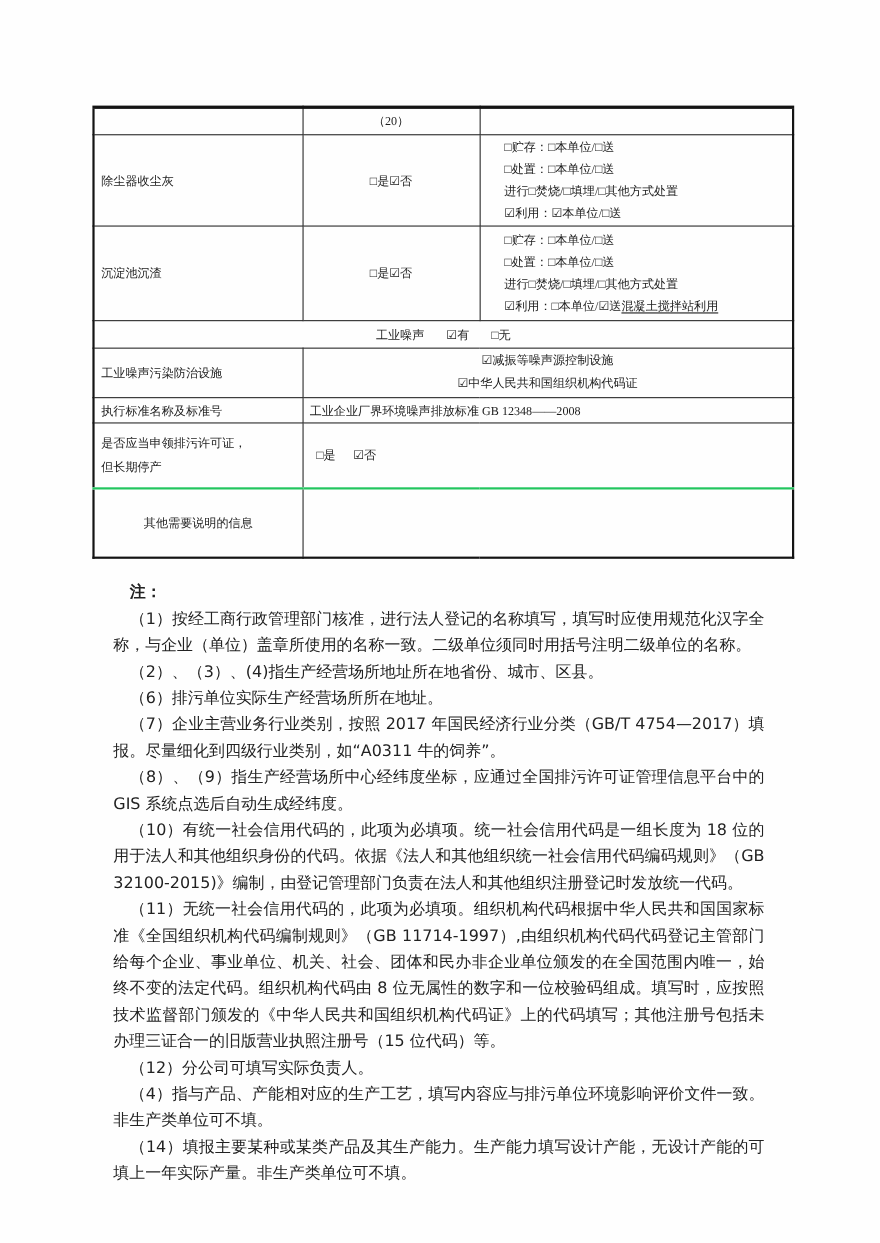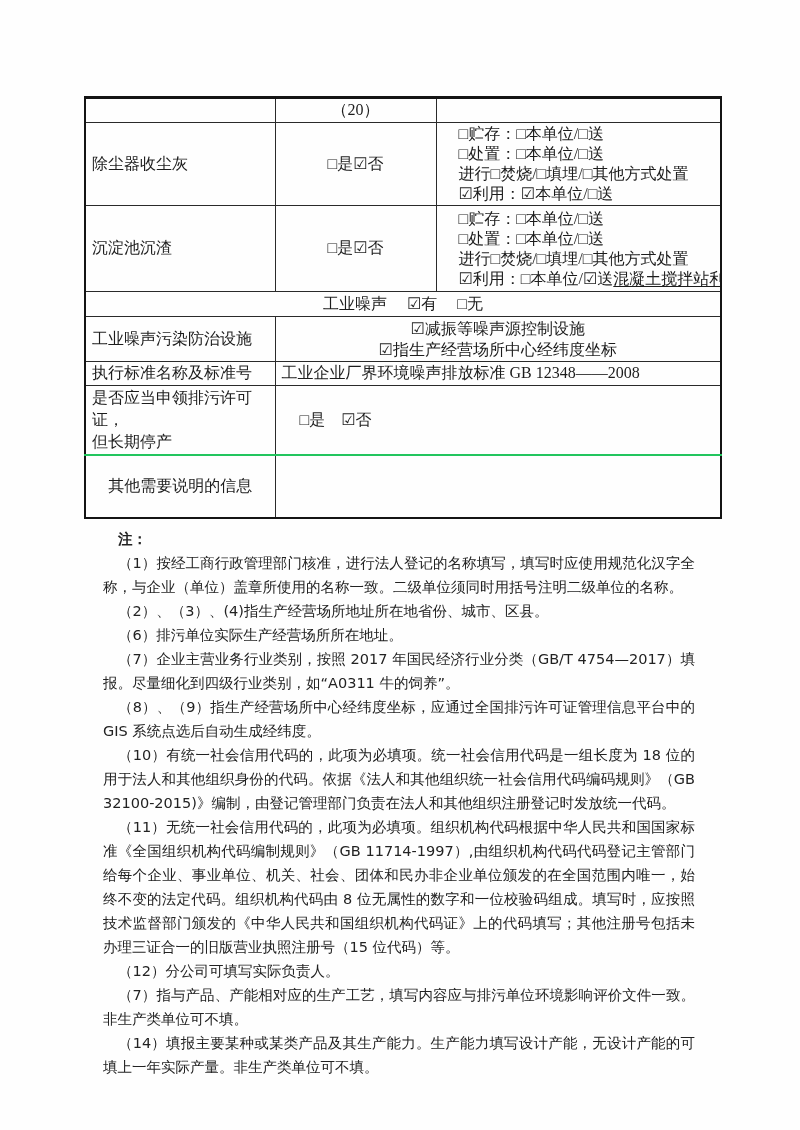--- a/index.html
+++ b/index.html
@@ -9,21 +9,21 @@
     background: #ffffff;
     font-family: "Liberation Serif", "DejaVu Serif", serif;
     color: #1c1c1c;
   }
   .sheet { position: relative; width: 800px; height: 1130px; background: #fefefe; overflow: hidden; }
 
   
   table.form {
     position: absolute; left: 84px; top: 96px; width: 636px;
     border-collapse: collapse; table-layout: fixed;
-    font-size: 16px; color: #1c1c1c;
+    font-size: 11px; color: #1c1c1c;
     border: 2px solid #141414;
     border-top: 3px solid #141414;
   }
   table.form td {
     border: 1px solid #2a2a2a;
     padding: 1px 6px;
     vertical-align: middle;
     overflow: hidden;
   }
   tr.thick-top td { border-top: 2px solid #22c55e; }
@@ -90,35 +90,35 @@
     <tr style="height:25px">
       <td colspan="3" class="c">
         <span>工业噪声</span><span class="gap-l">☑有</span><span class="gap-l">□无</span>
       </td>
     </tr>
 
     <tr style="height:45px">
       <td class="label-cell">工业噪声污染防治设施</td>
       <td colspan="2" class="fac-lines">
         <div>☑减振等噪声源控制设施</div>
-        <div>☑指生产经营场所中心经纬度坐标</div>
+        <div>☑中华人民共和国组织机构代码证</div>
       </td>
     </tr>
 
     <tr style="height:23px">
       <td class="label-cell">执行标准名称及标准号</td>
       <td colspan="2">工业企业厂界环境噪声排放标准 GB 12348——2008</td>
     </tr>
 
     <tr style="height:59px">
       <td class="permit-label">
         <div>是否应当申领排污许可证，</div>
         <div>但长期停产</div>
       </td>
-      <td colspan="2" style="padding-left:24px">
+      <td colspan="2" style="padding-left:12px">
         <span>□是</span><span class="gap-s">☑否</span>
       </td>
     </tr>
 
     <tr class="thick-top" style="height:63px">
       <td class="c">其他需要说明的信息</td>
       <td colspan="2"></td>
     </tr>
   </tbody>
     </table>
@@ -126,17 +126,17 @@
   <div class="notes">
     <p class="note-heading">注：</p>
     <p>（1）按经工商行政管理部门核准，进行法人登记的名称填写，填写时应使用规范化汉字全称，与企业（单位）盖章所使用的名称一致。二级单位须同时用括号注明二级单位的名称。</p>
     <p>（2）、（3）、(4)指生产经营场所地址所在地省份、城市、区县。</p>
     <p>（6）排污单位实际生产经营场所所在地址。</p>
     <p>（7）企业主营业务行业类别，按照 2017 年国民经济行业分类（GB/T 4754—2017）填报。尽量细化到四级行业类别，如“A0311 牛的饲养”。</p>
     <p>（8）、（9）指生产经营场所中心经纬度坐标，应通过全国排污许可证管理信息平台中的 GIS 系统点选后自动生成经纬度。</p>
     <p>（10）有统一社会信用代码的，此项为必填项。统一社会信用代码是一组长度为 18 位的用于法人和其他组织身份的代码。依据《法人和其他组织统一社会信用代码编码规则》（GB 32100-2015)》编制，由登记管理部门负责在法人和其他组织注册登记时发放统一代码。</p>
     <p>（11）无统一社会信用代码的，此项为必填项。组织机构代码根据中华人民共和国国家标准《全国组织机构代码编制规则》（GB  11714-1997）,由组织机构代码代码登记主管部门给每个企业、事业单位、机关、社会、团体和民办非企业单位颁发的在全国范围内唯一，始终不变的法定代码。组织机构代码由 8 位无属性的数字和一位校验码组成。填写时，应按照技术监督部门颁发的《中华人民共和国组织机构代码证》上的代码填写；其他注册号包括未办理三证合一的旧版营业执照注册号（15 位代码）等。</p>
     <p>（12）分公司可填写实际负责人。</p>
-    <p>（7）指与产品、产能相对应的生产工艺，填写内容应与排污单位环境影响评价文件一致。非生产类单位可不填。</p>
+    <p>（4）指与产品、产能相对应的生产工艺，填写内容应与排污单位环境影响评价文件一致。非生产类单位可不填。</p>
     <p>（14）填报主要某种或某类产品及其生产能力。生产能力填写设计产能，无设计产能的可填上一年实际产量。非生产类单位可不填。</p>
   </div>
 
 </div>
 
 </body></html>

